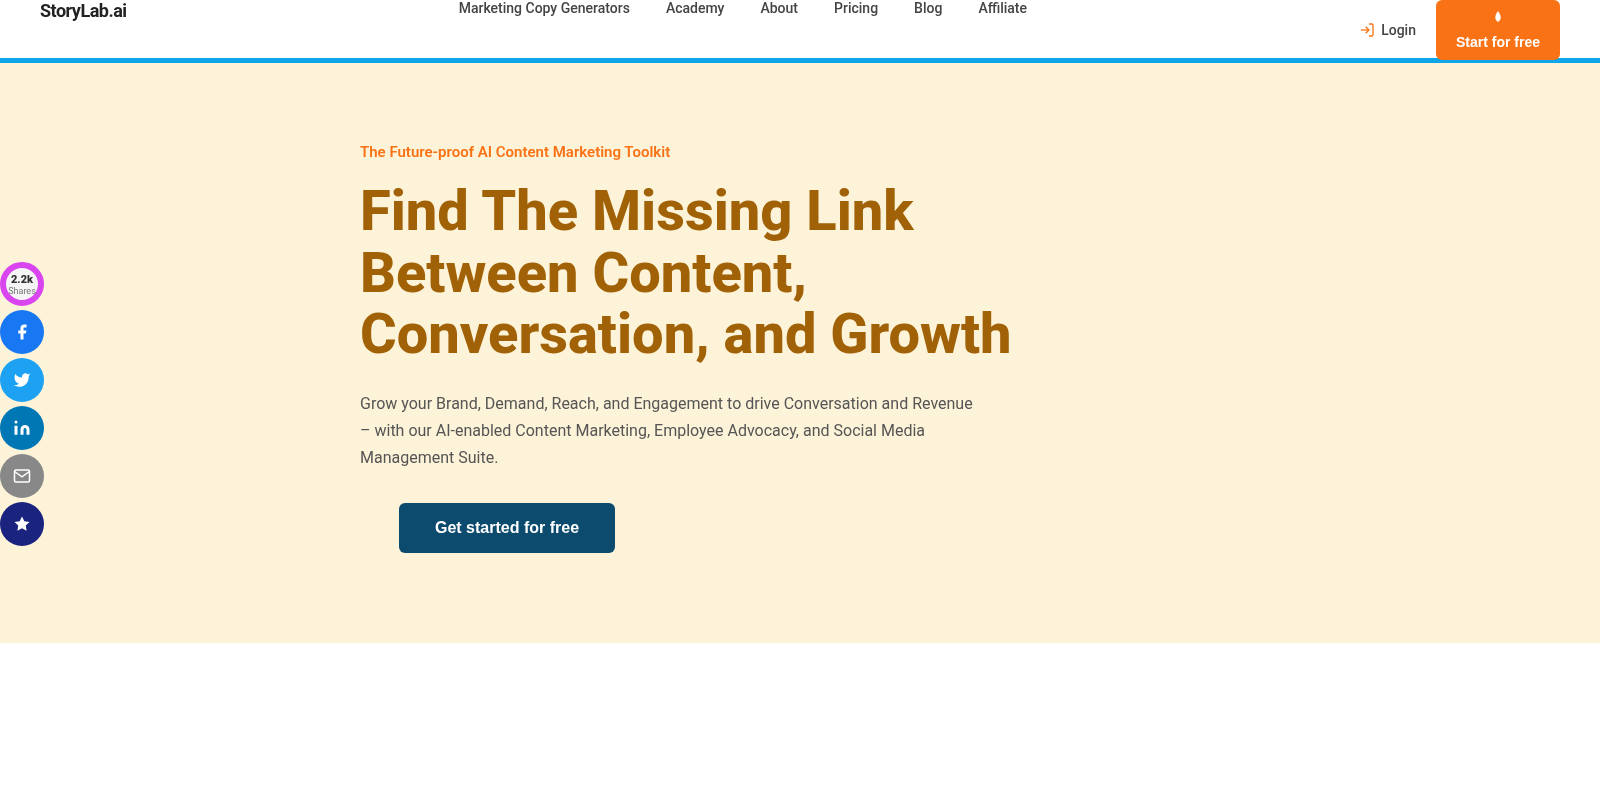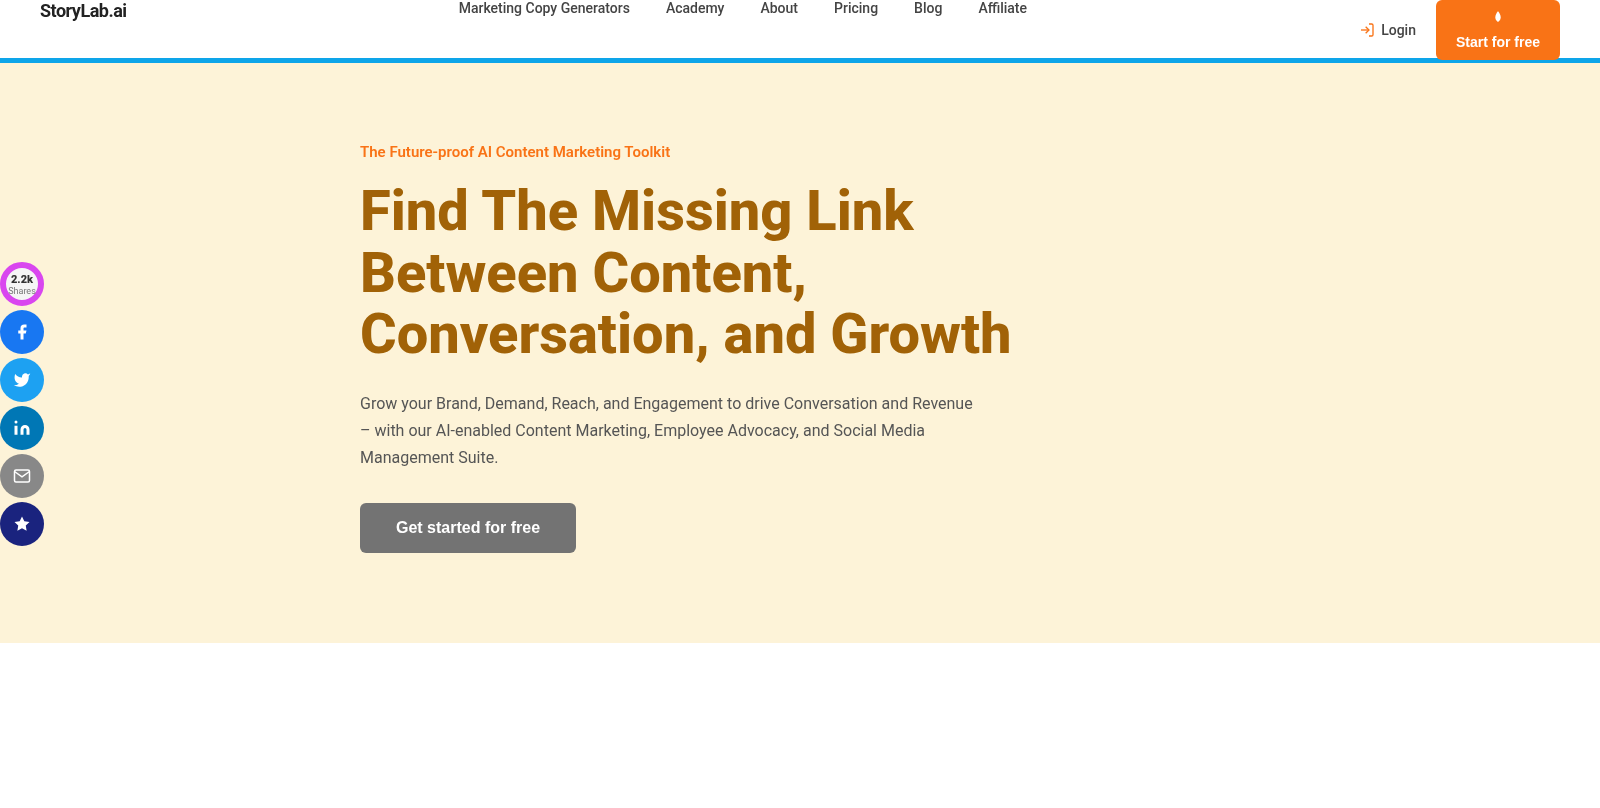--- a/index.html
+++ b/index.html
@@ -26,22 +26,22 @@
     
     .hero {
       background: #fdf3d8; padding: 80px 0 90px 0;
       display: flex; flex-direction: column; align-items: flex-start;
       padding-left: 360px; padding-right: 200px;
     }
     .hero-subtitle { color: #f97316; font-size: 15px; font-weight: 600; margin-bottom: 20px; }
     .hero-title { font-size: 56px; font-weight: 800; color: #a16207; line-height: 1.1; margin-bottom: 24px; max-width: 680px; }
     .hero-desc { font-size: 16px; color: #555; line-height: 1.7; max-width: 620px; margin-bottom: 32px; }
     .btn-cta {
-      background: #737373; color: #fff; border: none; border-radius: 6px;
-      padding: 16px 36px; font-size: 16px; font-weight: 700; cursor: pointer;
+      background: #0c4a6e; color: #fff; border: none; border-radius: 6px;
+      padding: 16px 36px; font-size: 16px; font-weight: 700; cursor: pointer; margin-left: 39px;
     }
 
     
     .social-sidebar {
       position: fixed; left: 0; top: 50%; transform: translateY(-50%);
       display: flex; flex-direction: column; align-items: center; gap: 4px;
       z-index: 100;
     }
     .share-count {
       background: #f5f5f5; border-radius: 50%; width: 44px; height: 44px;

